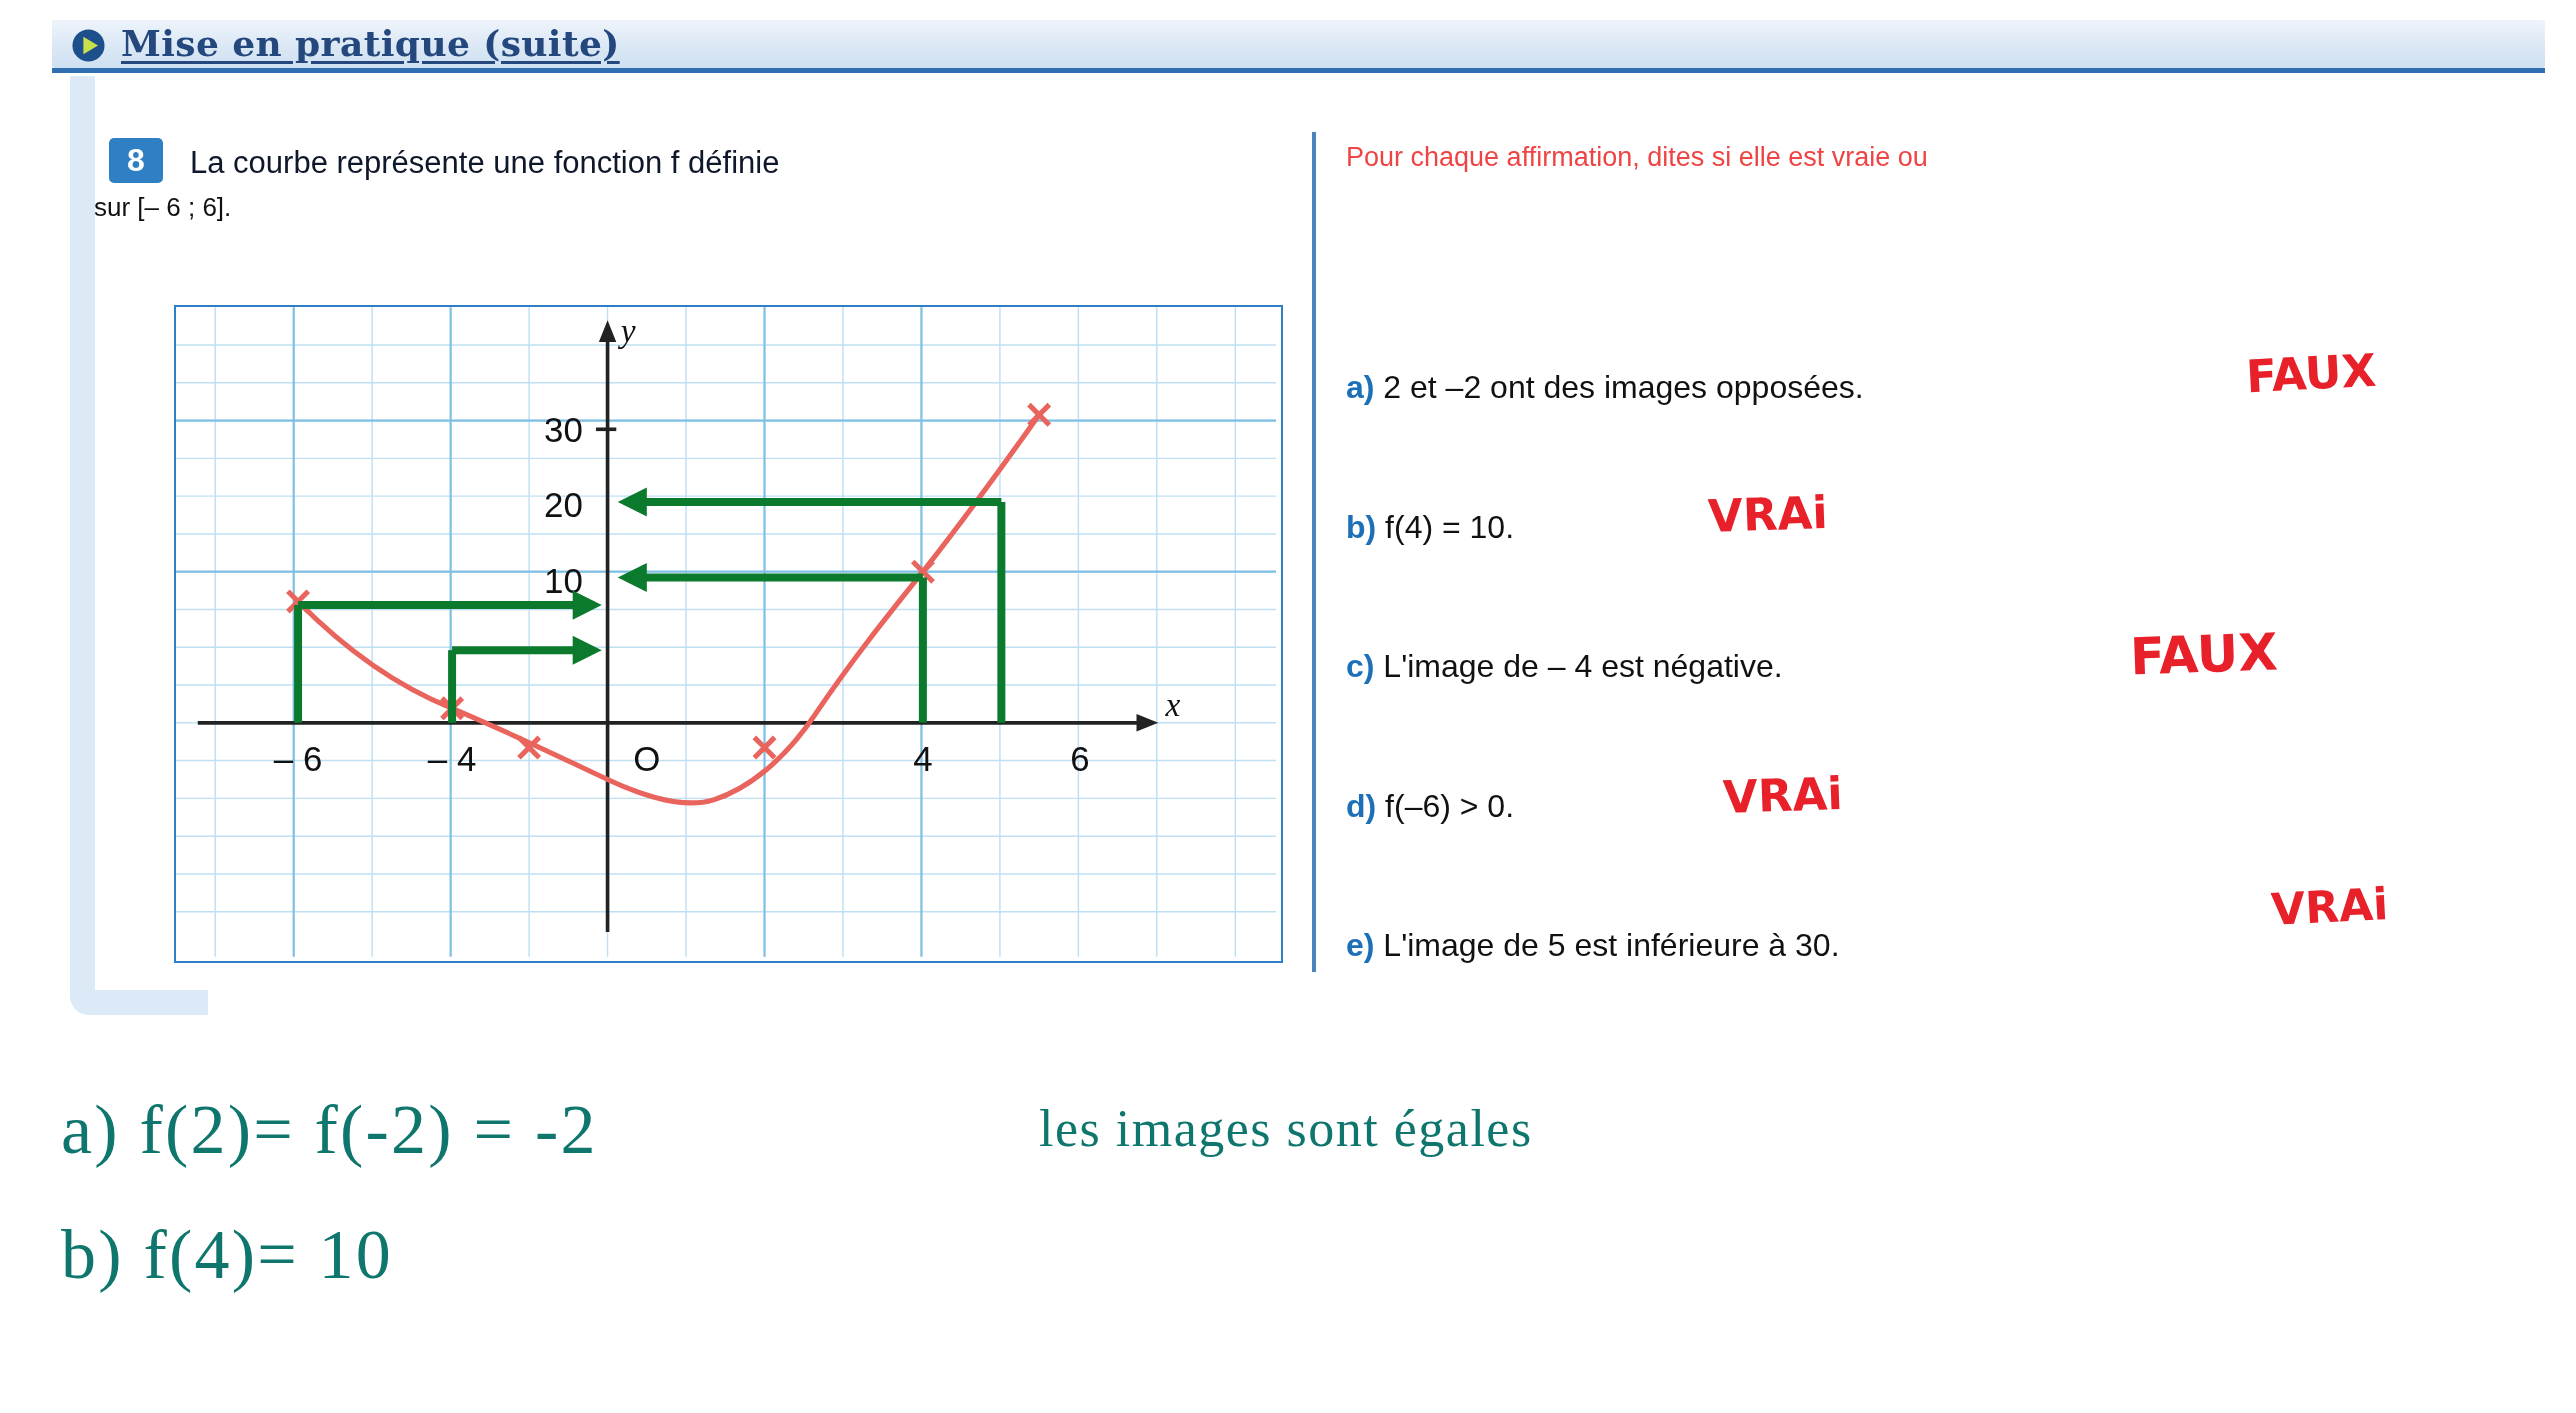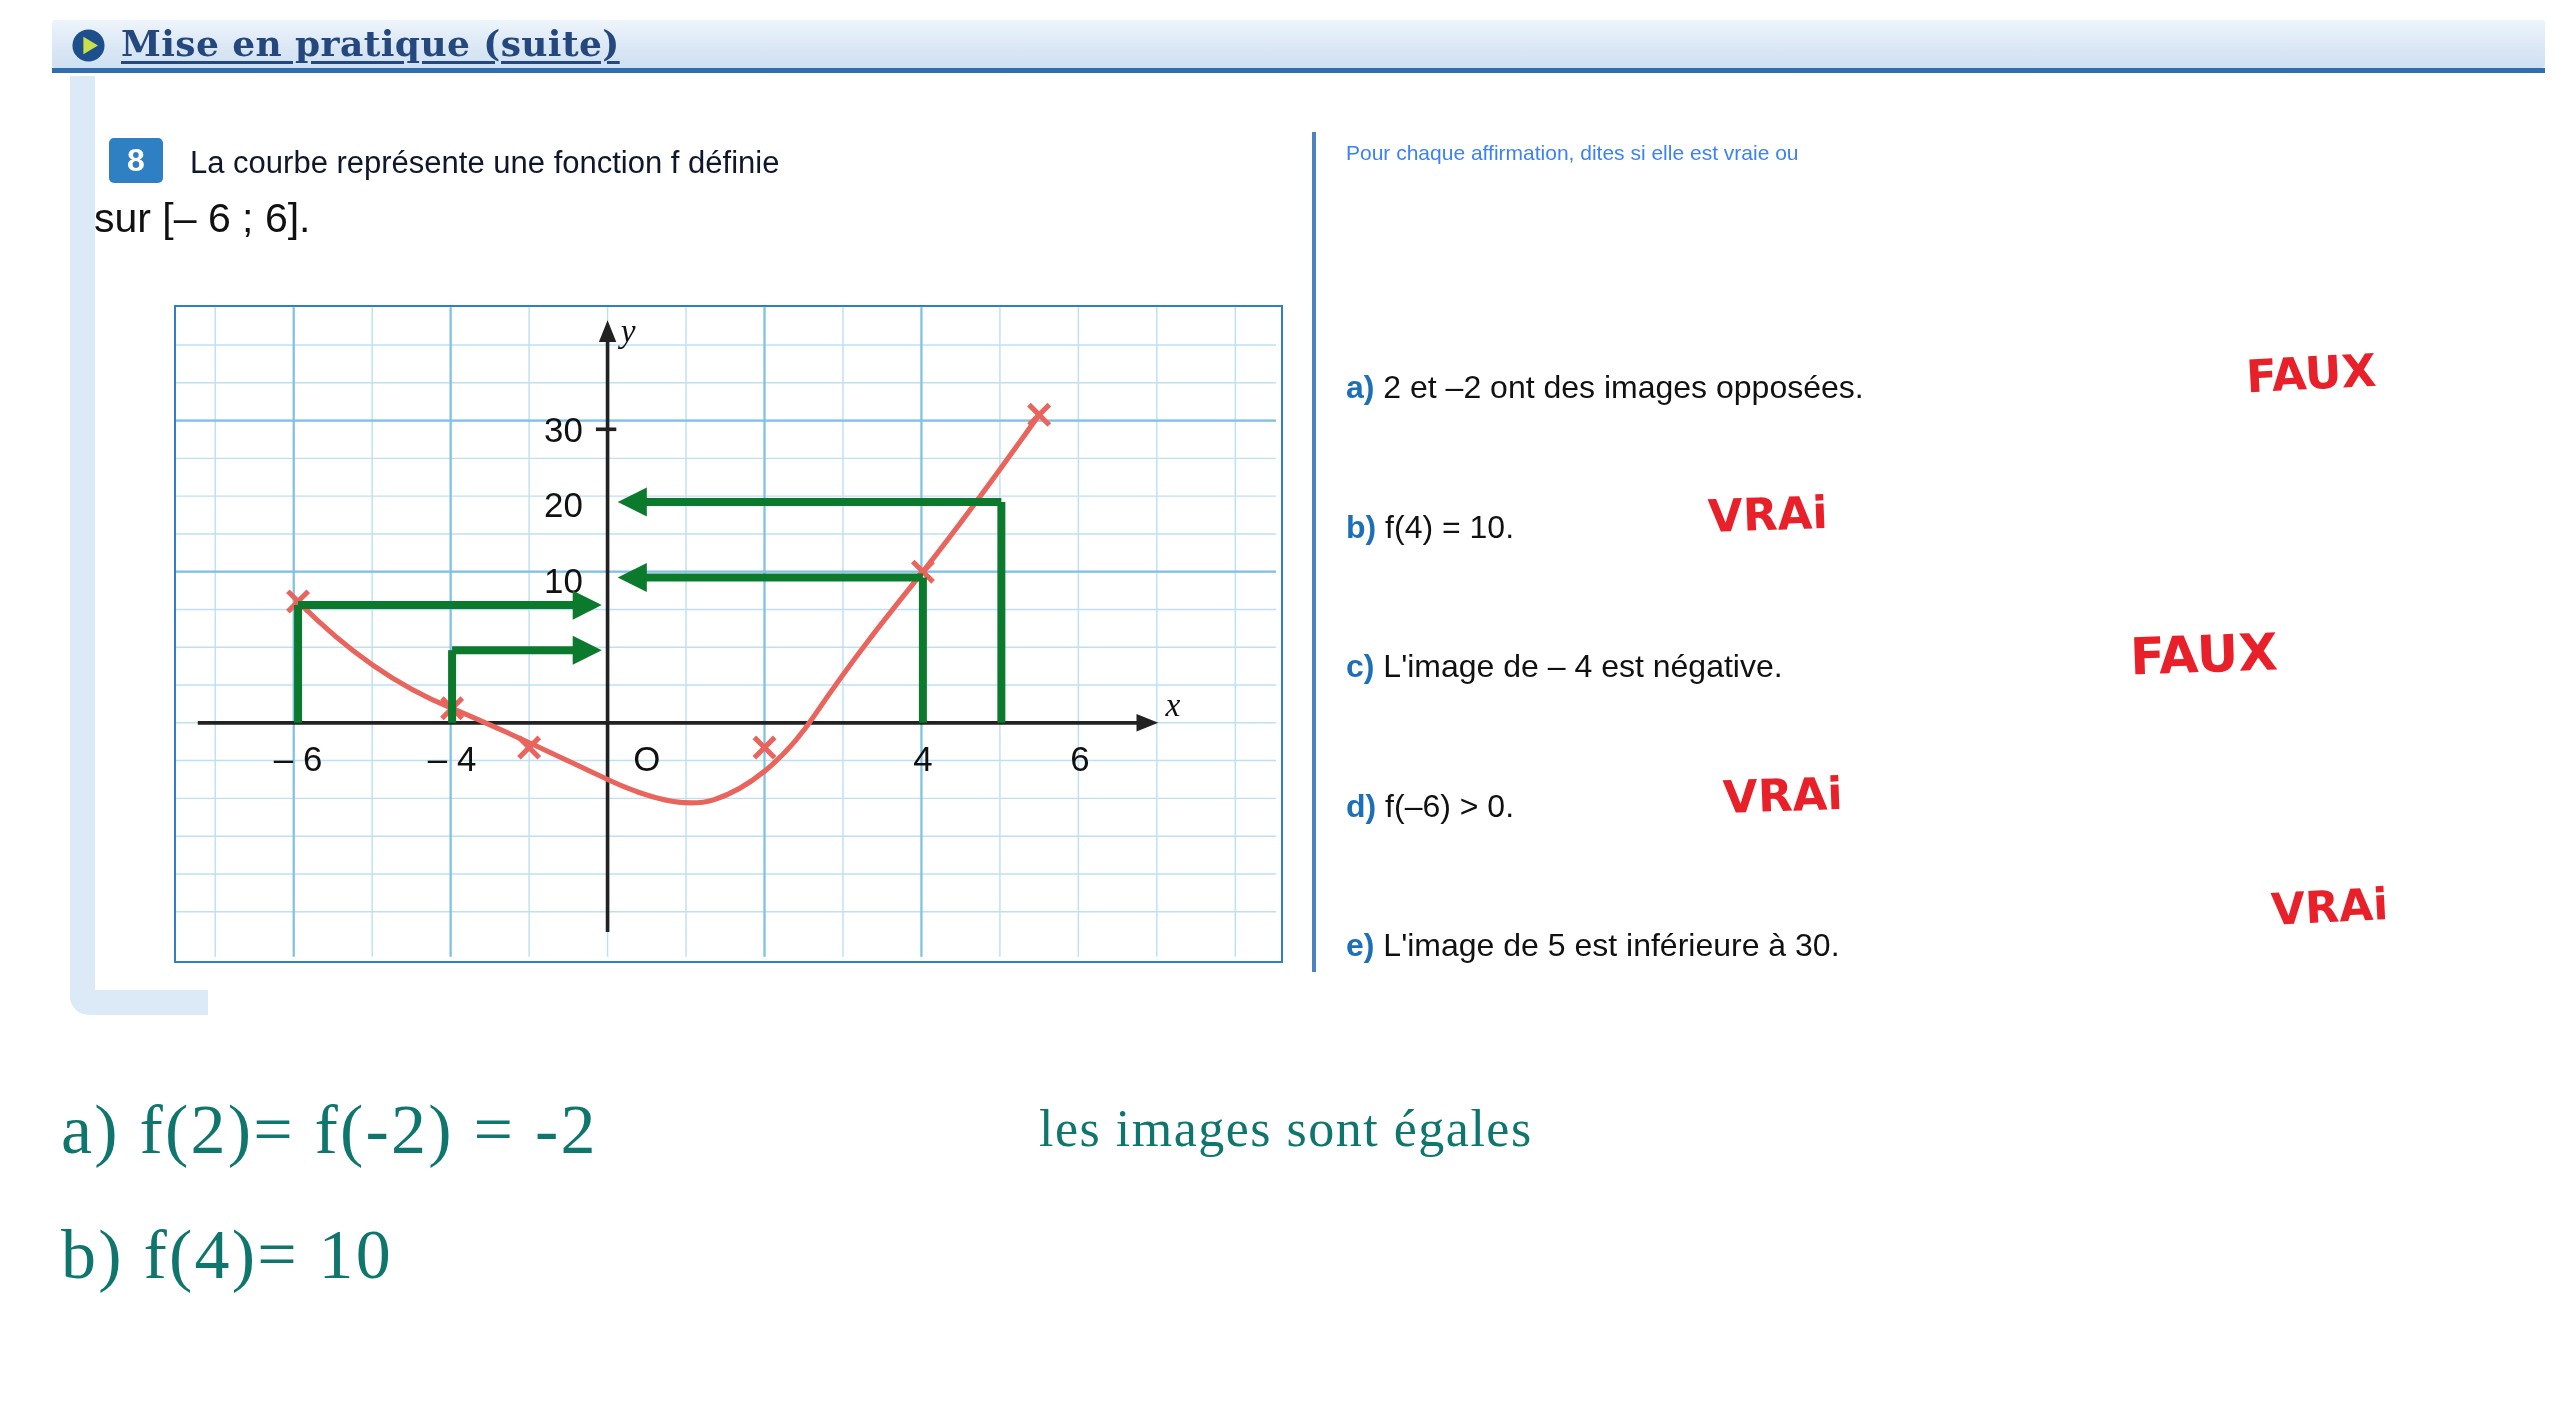--- a/index.html
+++ b/index.html
@@ -109,21 +109,21 @@
     width: 1098px;
     font-size: 31px;
     color: #0f172a;
     line-height: 1.38;
   }
   #ex-statement-2 {
     position: absolute;
     left: 94px;
     top: 190px;
     width: 1199px;
-    font-size: 41px;
+    font-size: 26px;
     color: #111111;
     line-height: 1.38;
   }
 
   
   #graph-box {
     position: absolute;
     left: 174px;
     top: 305px;
     width: 1105px;
@@ -132,22 +132,22 @@
     border: 2.2px solid #2f7fc4;
   }
   #graph-svg { display: block; }
 
   
   #right-intro {
     position: absolute;
     left: 1346px;
     top: 138px;
     width: 1192px;
-    font-size: 21px;
-    color: #3b82f6;
+    font-size: 27px;
+    color: #ef4444;
     line-height: 1.42;
   }
   .affirm {
     position: absolute;
     left: 1346px;
     font-size: 32px;
     color: #111111;
     white-space: nowrap;
   }
   .affirm .tag {

